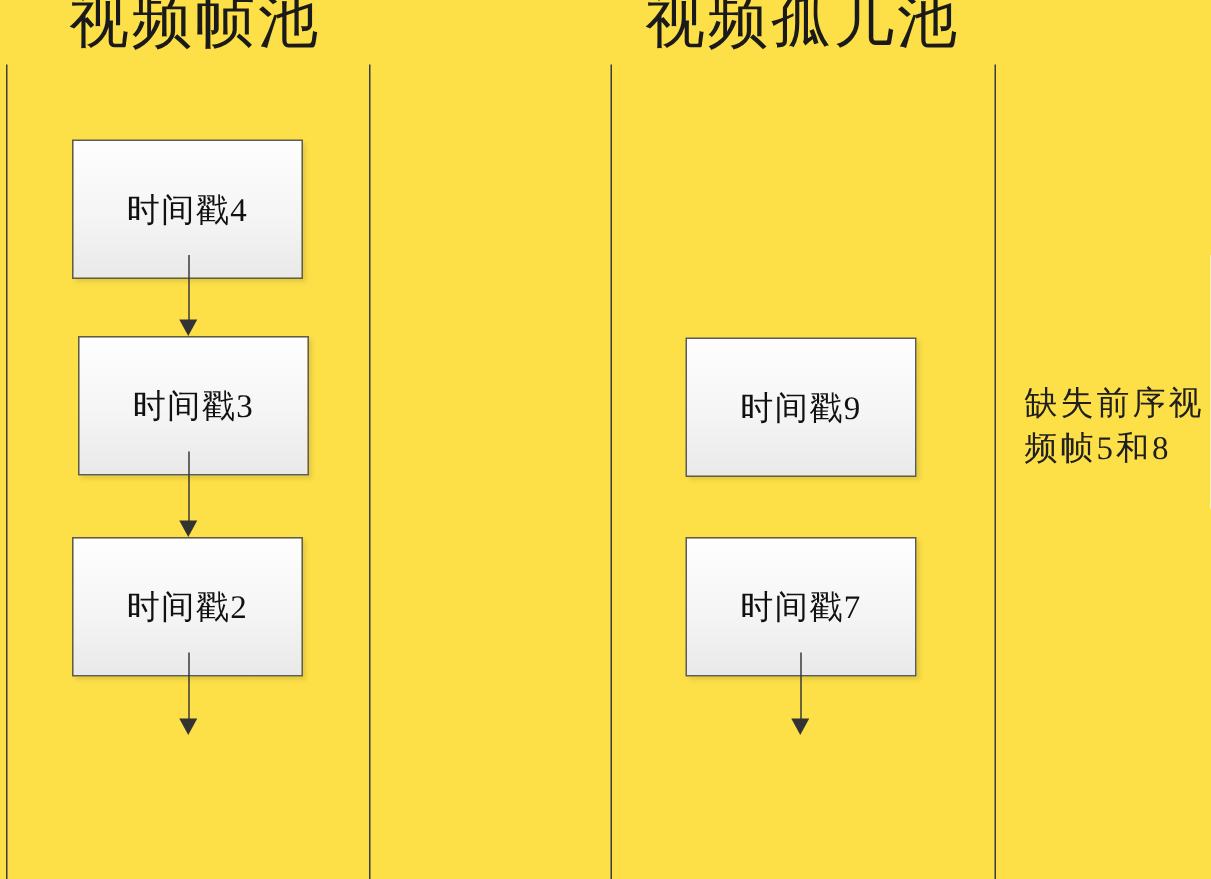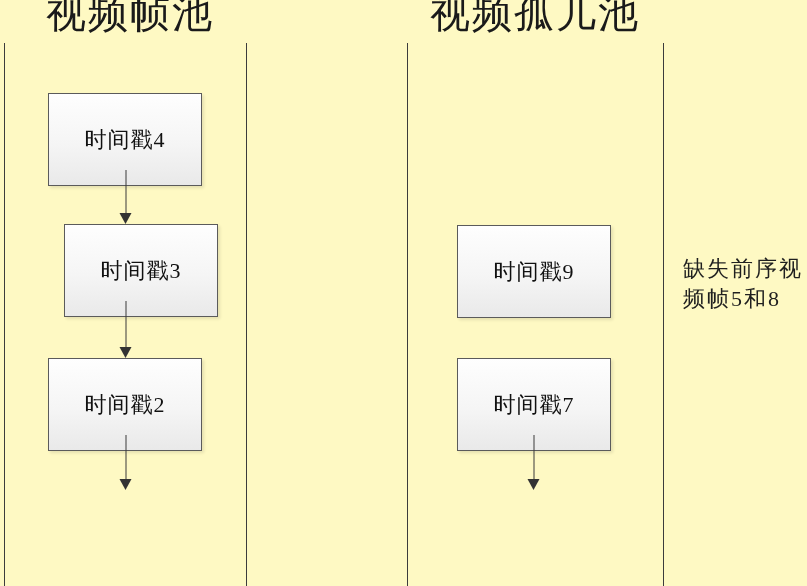--- a/index.html
+++ b/index.html
@@ -1,21 +1,21 @@
 <!DOCTYPE html>
 <html><head>
 <meta charset="utf-8">
 <style>
   * { margin: 0; padding: 0; box-sizing: border-box; }
   html, body { background: #ffffff; }
   #canvas {
     position: relative;
     width: 807px;
     height: 586px;
-    background: #fef9c3;
+    background: #fde047;
     overflow: hidden;
     font-family: "Liberation Serif", "DejaVu Serif", serif;
     padding-left: 44px;
   }
   .pool-title {
     position: absolute;
     top: -14px;
     font-size: 40px;
     letter-spacing: 2px;
     color: #1a1a1a;
@@ -85,21 +85,21 @@
 
   <div class="lane-line" style="left:4px"></div>
   <div class="lane-line" style="left:246px"></div>
   <div class="lane-line" style="left:407px"></div>
   <div class="lane-line" style="left:663px"></div>
 
   <div class="pool-title" style="left:130px">视频帧池</div>
   <div class="pool-title" style="left:535px">视频孤儿池</div>
 
   <div class="node" style="left:48px; top:93px">时间戳4</div>
-  <div class="node" style="left:64px; top:224px">时间戳3</div>
+  <div class="node" style="left:52px; top:224px">时间戳3</div>
   <div class="node" style="left:48px; top:358px">时间戳2</div>
 
   <div class="arrow" style="left:125px; top:170px; height:54px">
     <div class="shaft"></div>
     <div class="head"></div>
   </div>
   <div class="arrow" style="left:125px; top:301px; height:57px">
     <div class="shaft"></div>
     <div class="head"></div>
   </div>

